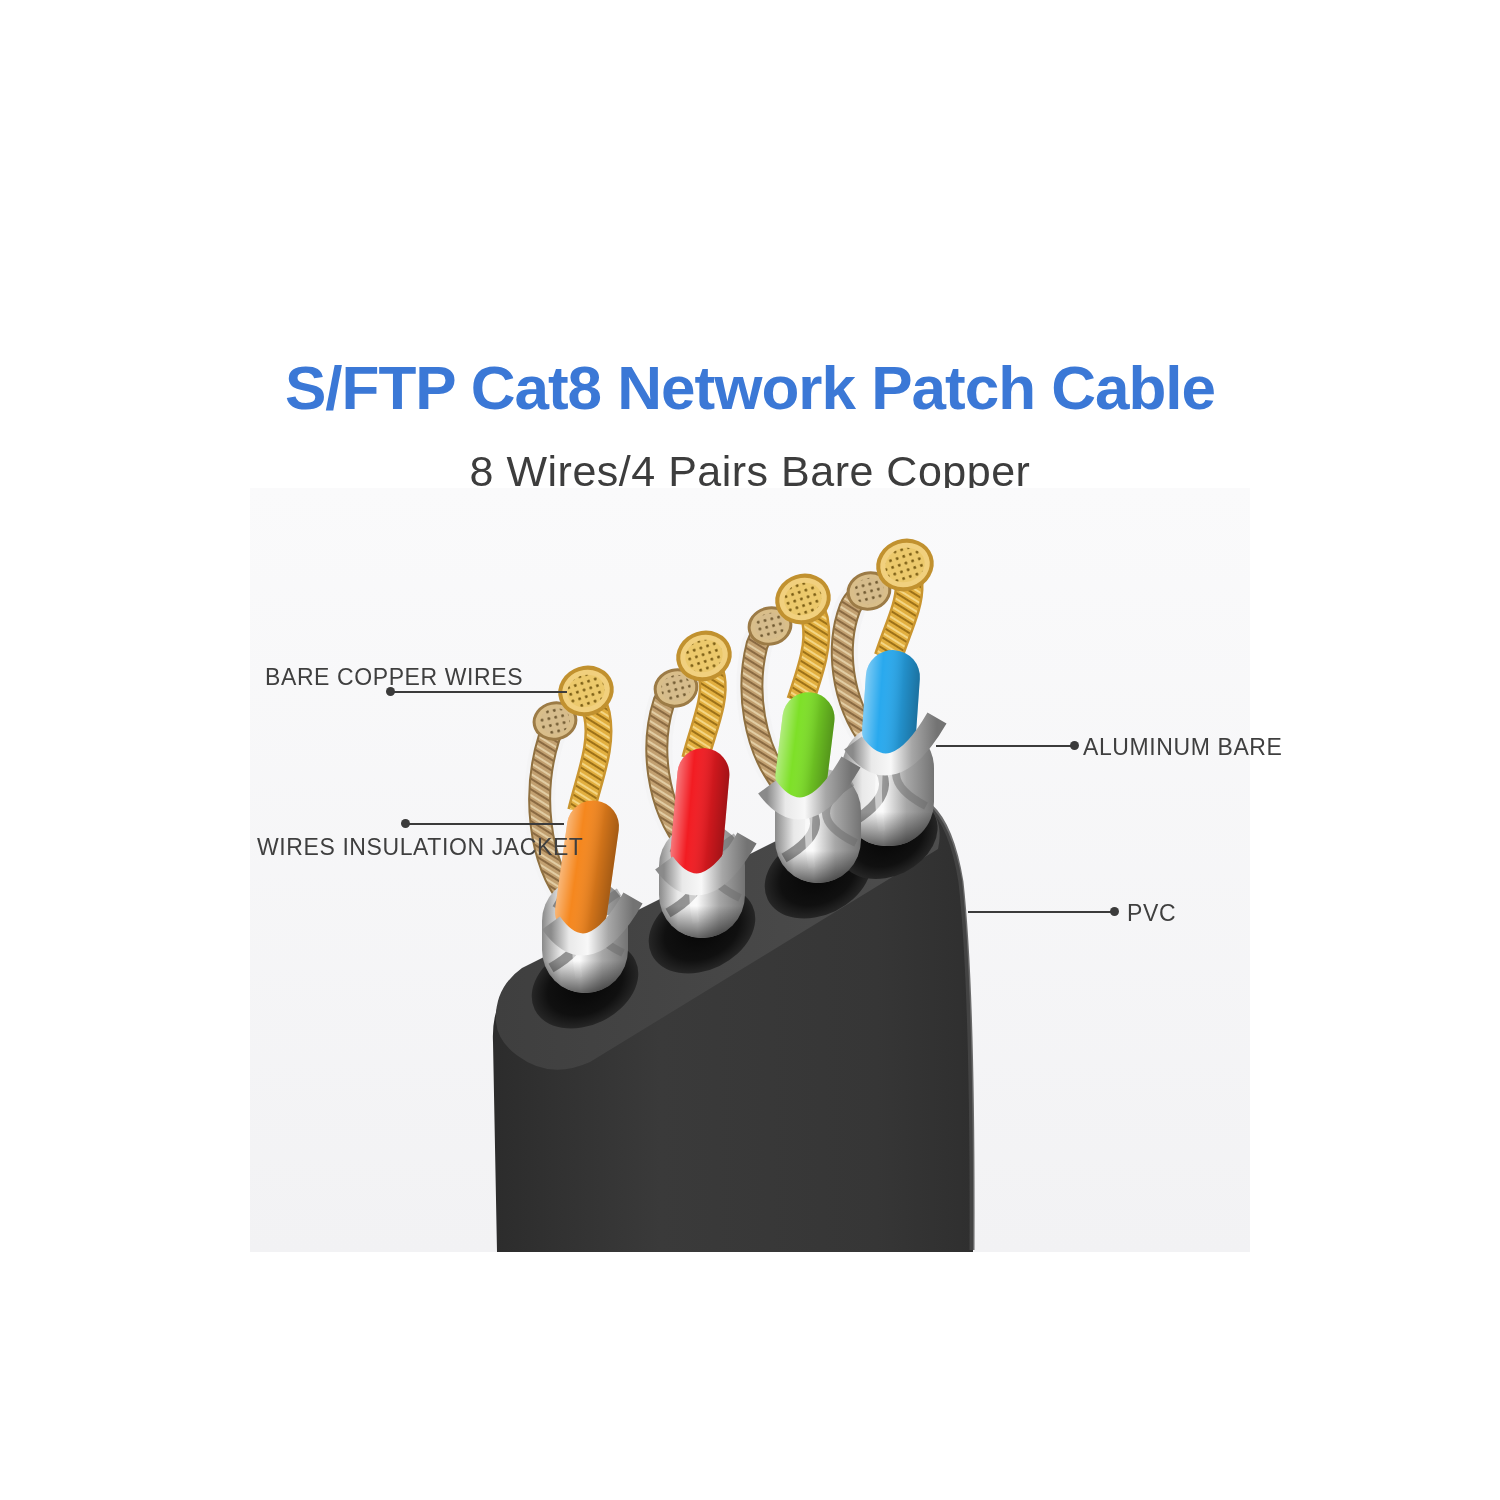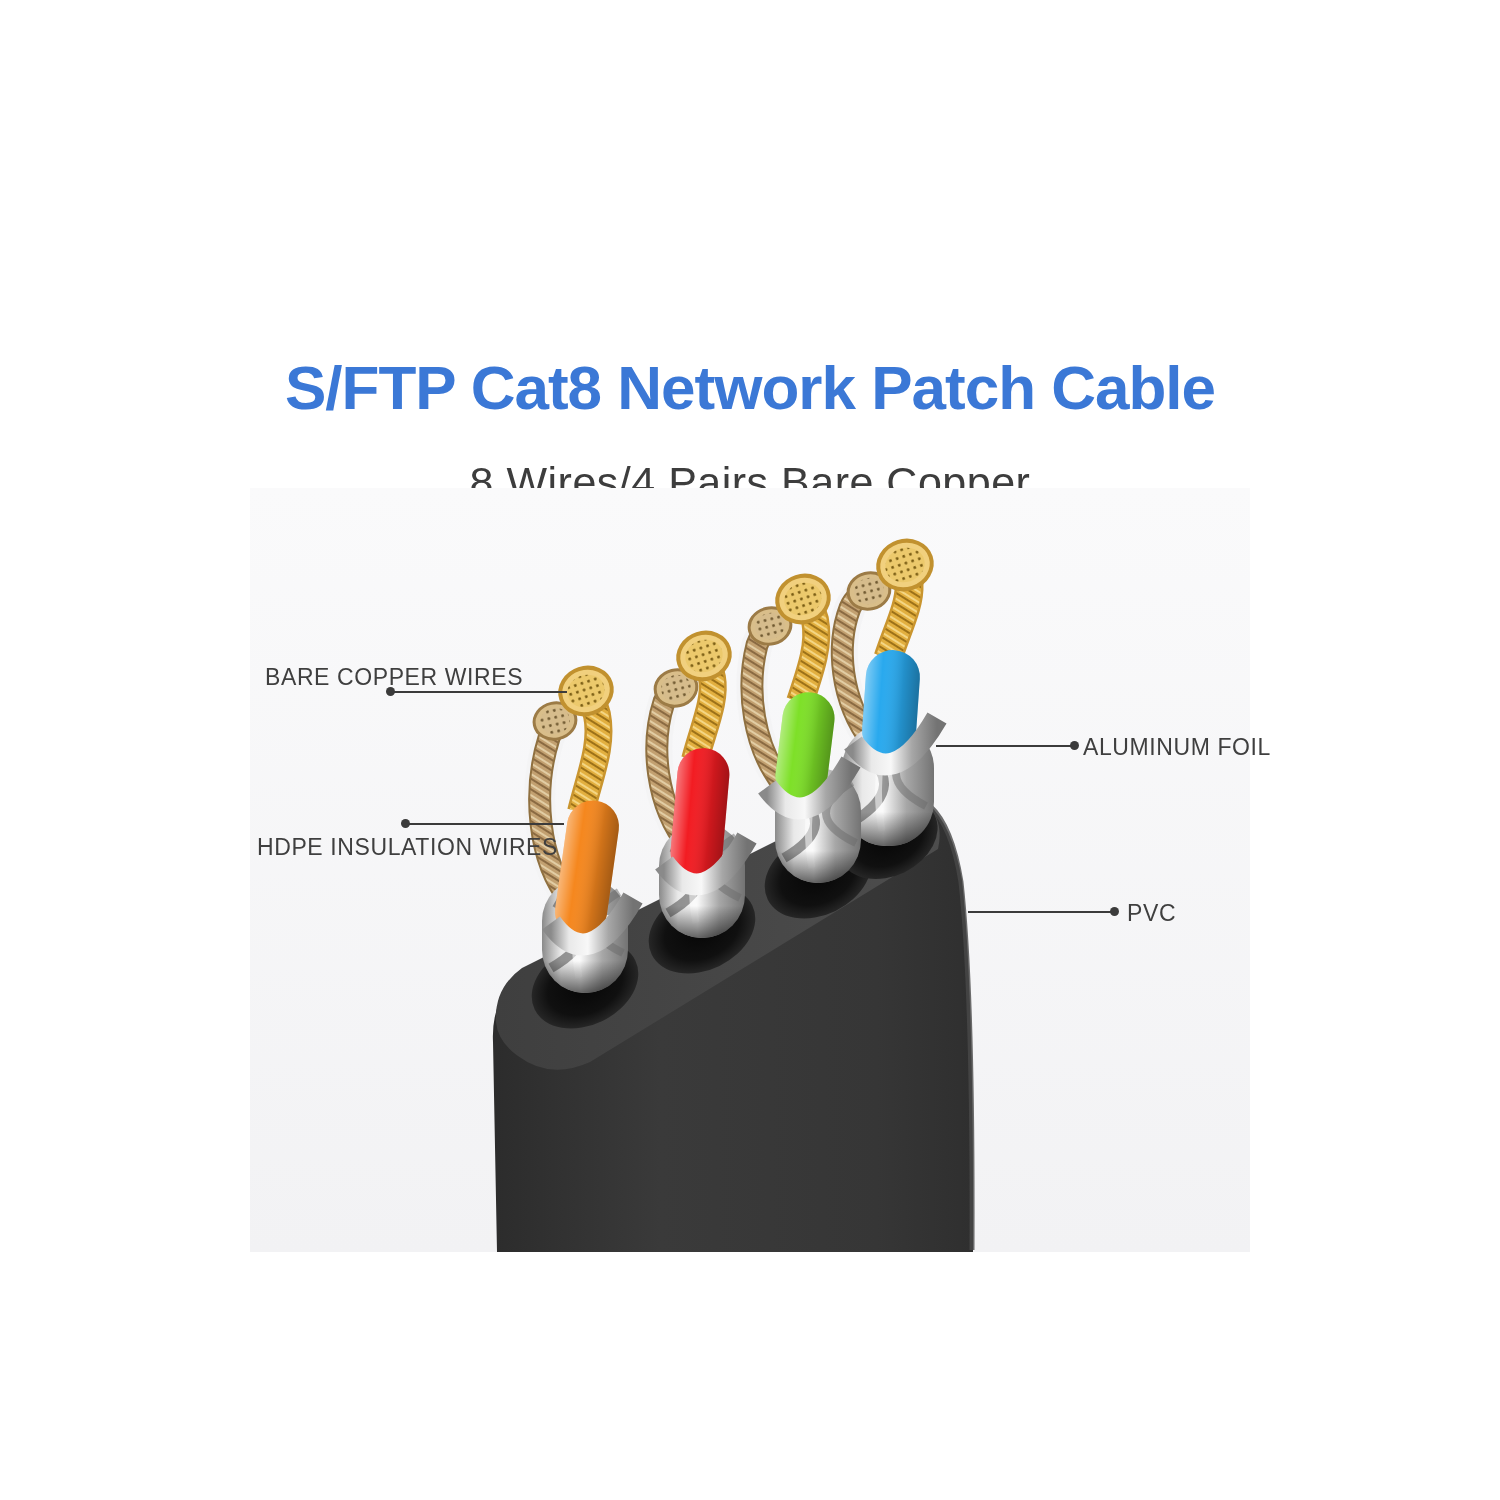--- a/index.html
+++ b/index.html
@@ -5,21 +5,21 @@
   html,body{margin:0;padding:0;background:#ffffff;}
   .canvas{
     position:relative;width:1500px;height:1500px;background:#ffffff;
     font-family:"Liberation Sans",sans-serif;overflow:hidden;
   }
   .page-title{
     position:absolute;left:0;right:0;top:352px;margin:0;text-align:center;
     font-size:62px;font-weight:700;letter-spacing:-1px;color:#3b78d6;
   }
   .page-subtitle{
-    position:absolute;left:0;right:0;top:442px;margin:16px;text-align:center;
+    position:absolute;left:0;right:0;top:442px;margin:5px;text-align:center;
     font-size:43px;font-weight:400;letter-spacing:.5px;color:#3d3d3d;
   }
   .scene{position:absolute;left:0;top:0;width:1500px;height:1500px;}
   .diagram-label{
     position:absolute;font-size:23px;color:#3f3f3f;letter-spacing:.6px;
     white-space:nowrap;line-height:26px;
   }
   .leader{position:absolute;height:2px;background:#3b3b3b;}
   .leader-dot{position:absolute;width:9px;height:9px;border-radius:50%;background:#3b3b3b;}
   .lbl-bare{left:265px;top:664px;}
@@ -198,25 +198,25 @@
       <path d="M 551 923 Q 589 976 633 898" fill="none" stroke="url(#foilGrad)" stroke-width="22"></path>
       <ellipse cx="586" cy="691" rx="26" ry="23" transform="rotate(-18 586 691)" fill="#f1d07e" stroke="#c1912f" stroke-width="4"></ellipse>
       <ellipse cx="586" cy="691" rx="19" ry="16" transform="rotate(-18 586 691)" fill="url(#dotsGold)"></ellipse>
     </g>
   </svg>
 
   <div class="diagram-label lbl-bare">BARE COPPER WIRES</div>
   <div class="leader ln-bare"></div>
   <div class="leader-dot dot-bare"></div>
 
-  <div class="diagram-label lbl-hdpe">HDPE INSULATION WIRES</div>
+  <div class="diagram-label lbl-hdpe">WIRES INSULATION JACKET</div>
   <div class="leader ln-hdpe"></div>
   <div class="leader-dot dot-hdpe"></div>
 
-  <div class="diagram-label lbl-alum">ALUMINUM FOIL</div>
+  <div class="diagram-label lbl-alum">ALUMINUM BARE</div>
   <div class="leader ln-alum"></div>
   <div class="leader-dot dot-alum"></div>
 
   <div class="diagram-label lbl-pvc">PVC</div>
   <div class="leader ln-pvc"></div>
   <div class="leader-dot dot-pvc"></div>
 
 </div>
 
 </body></html>

